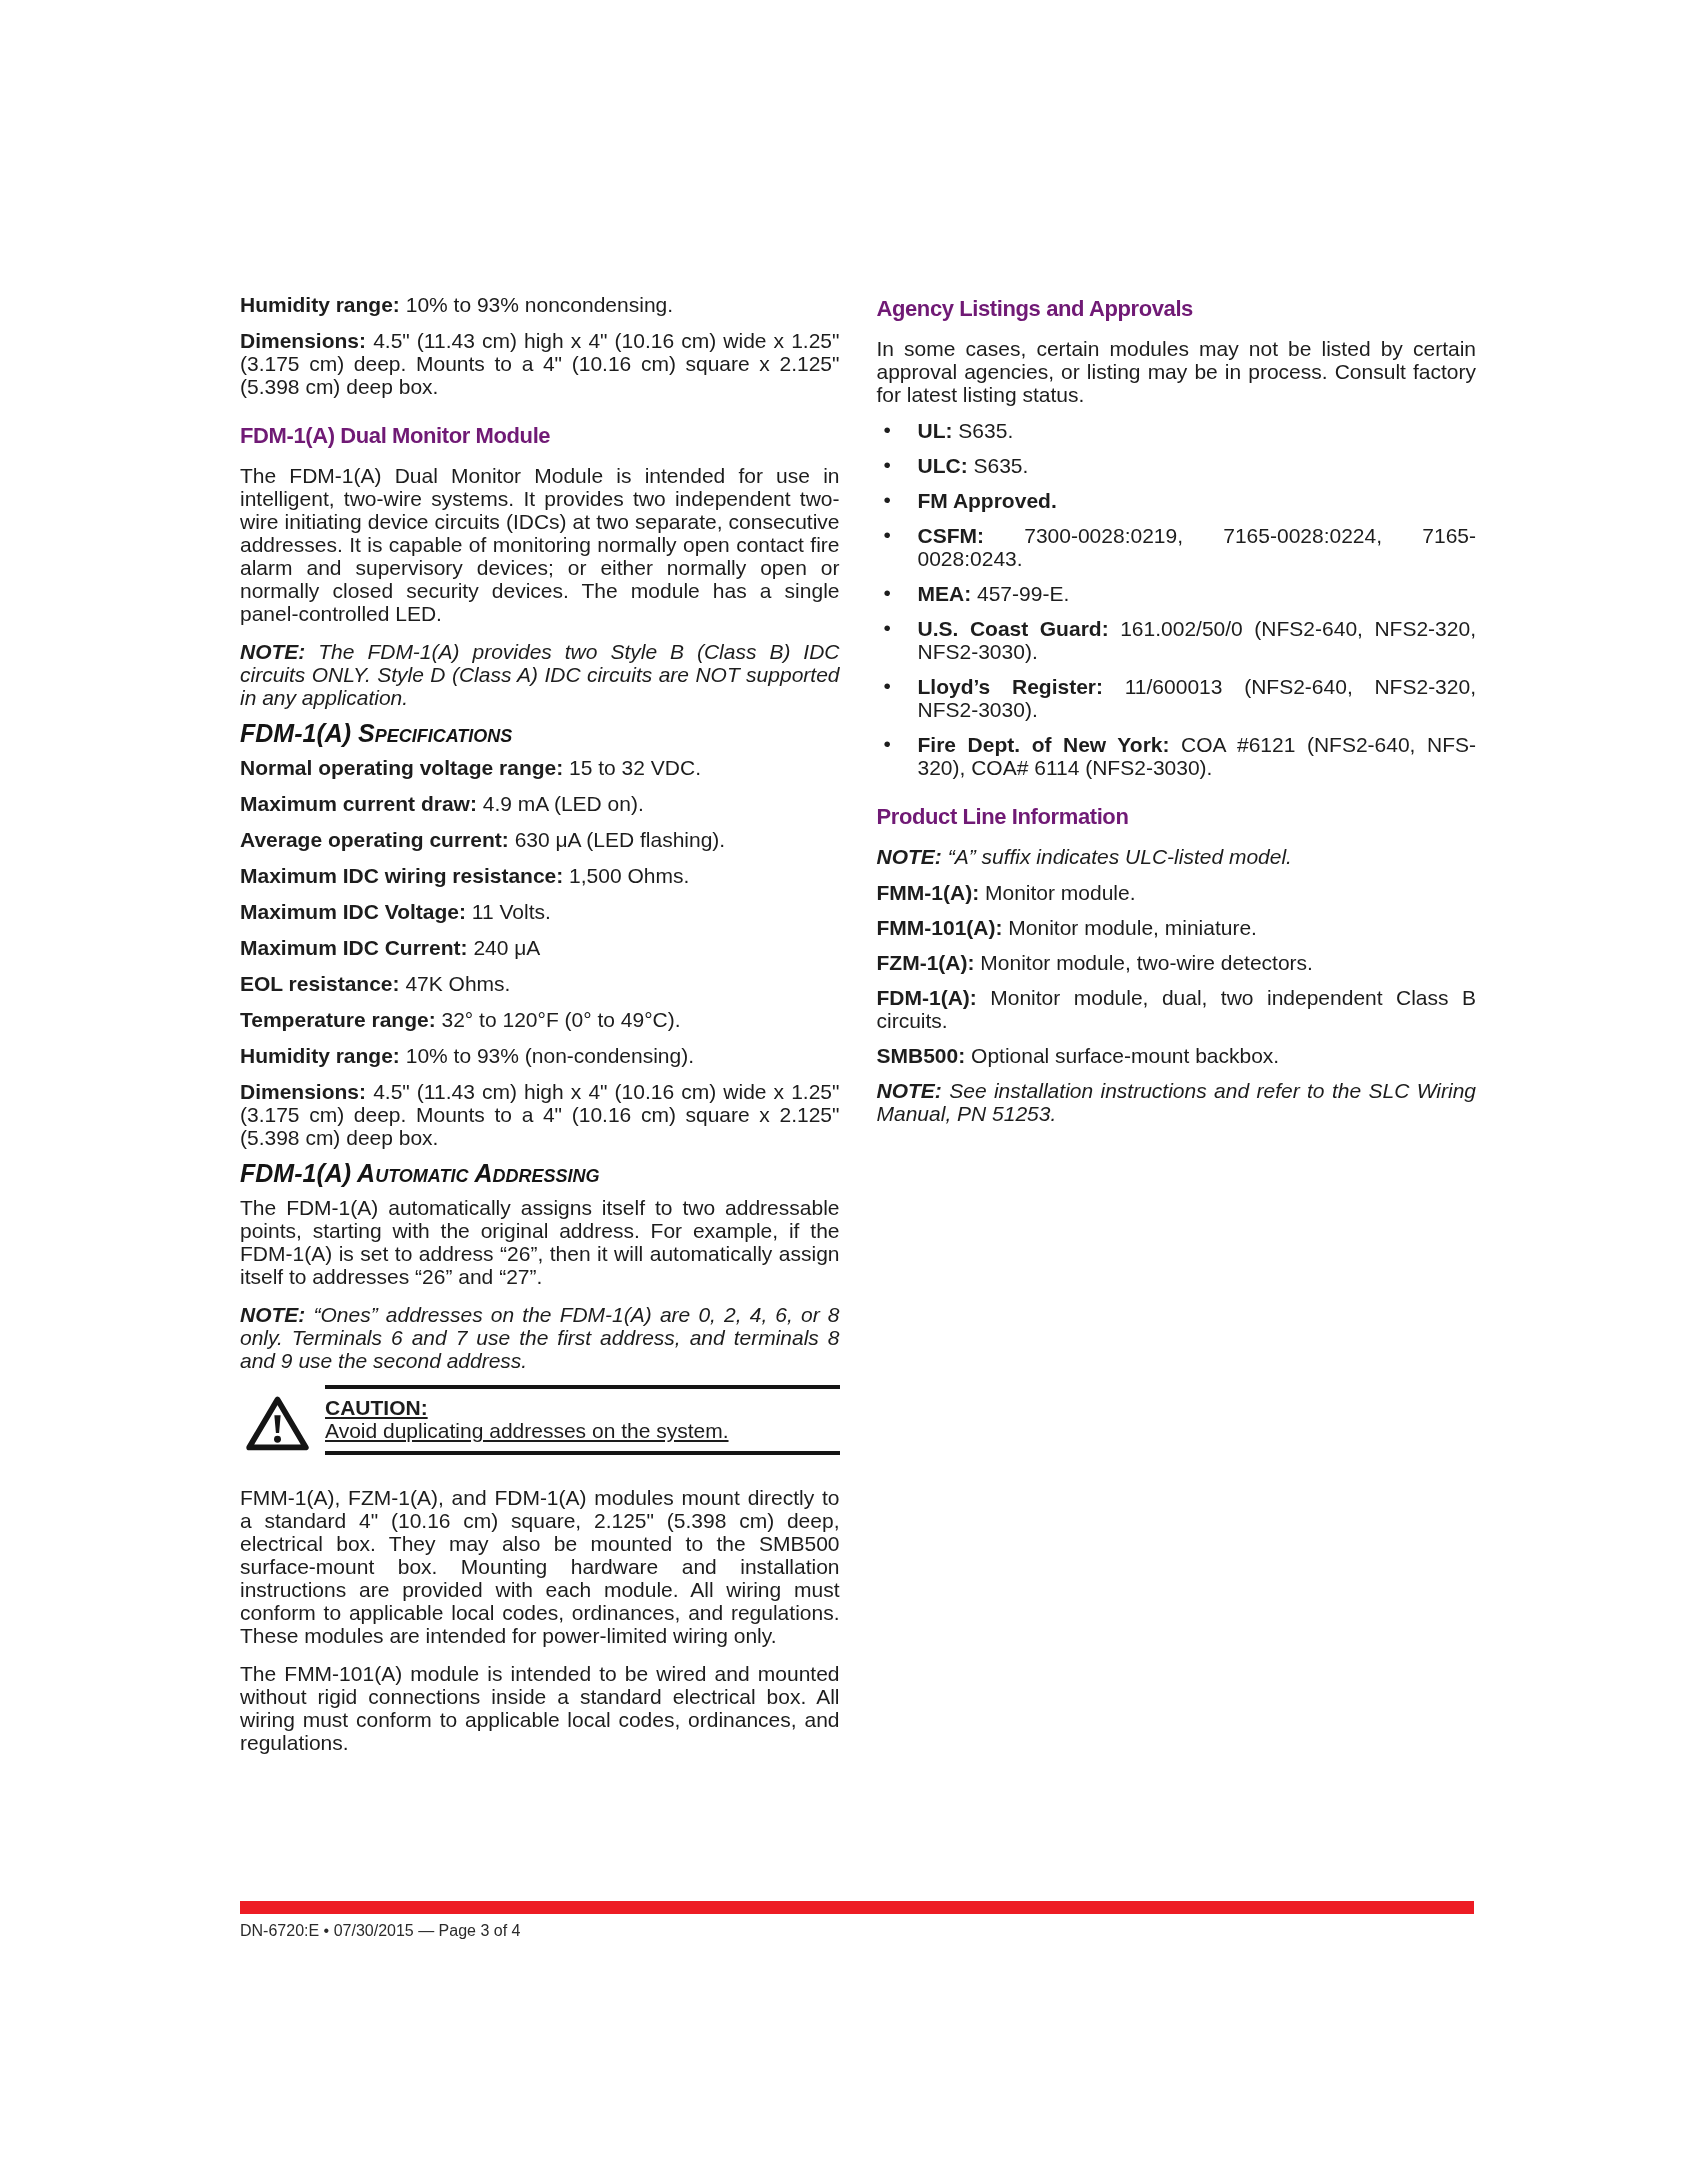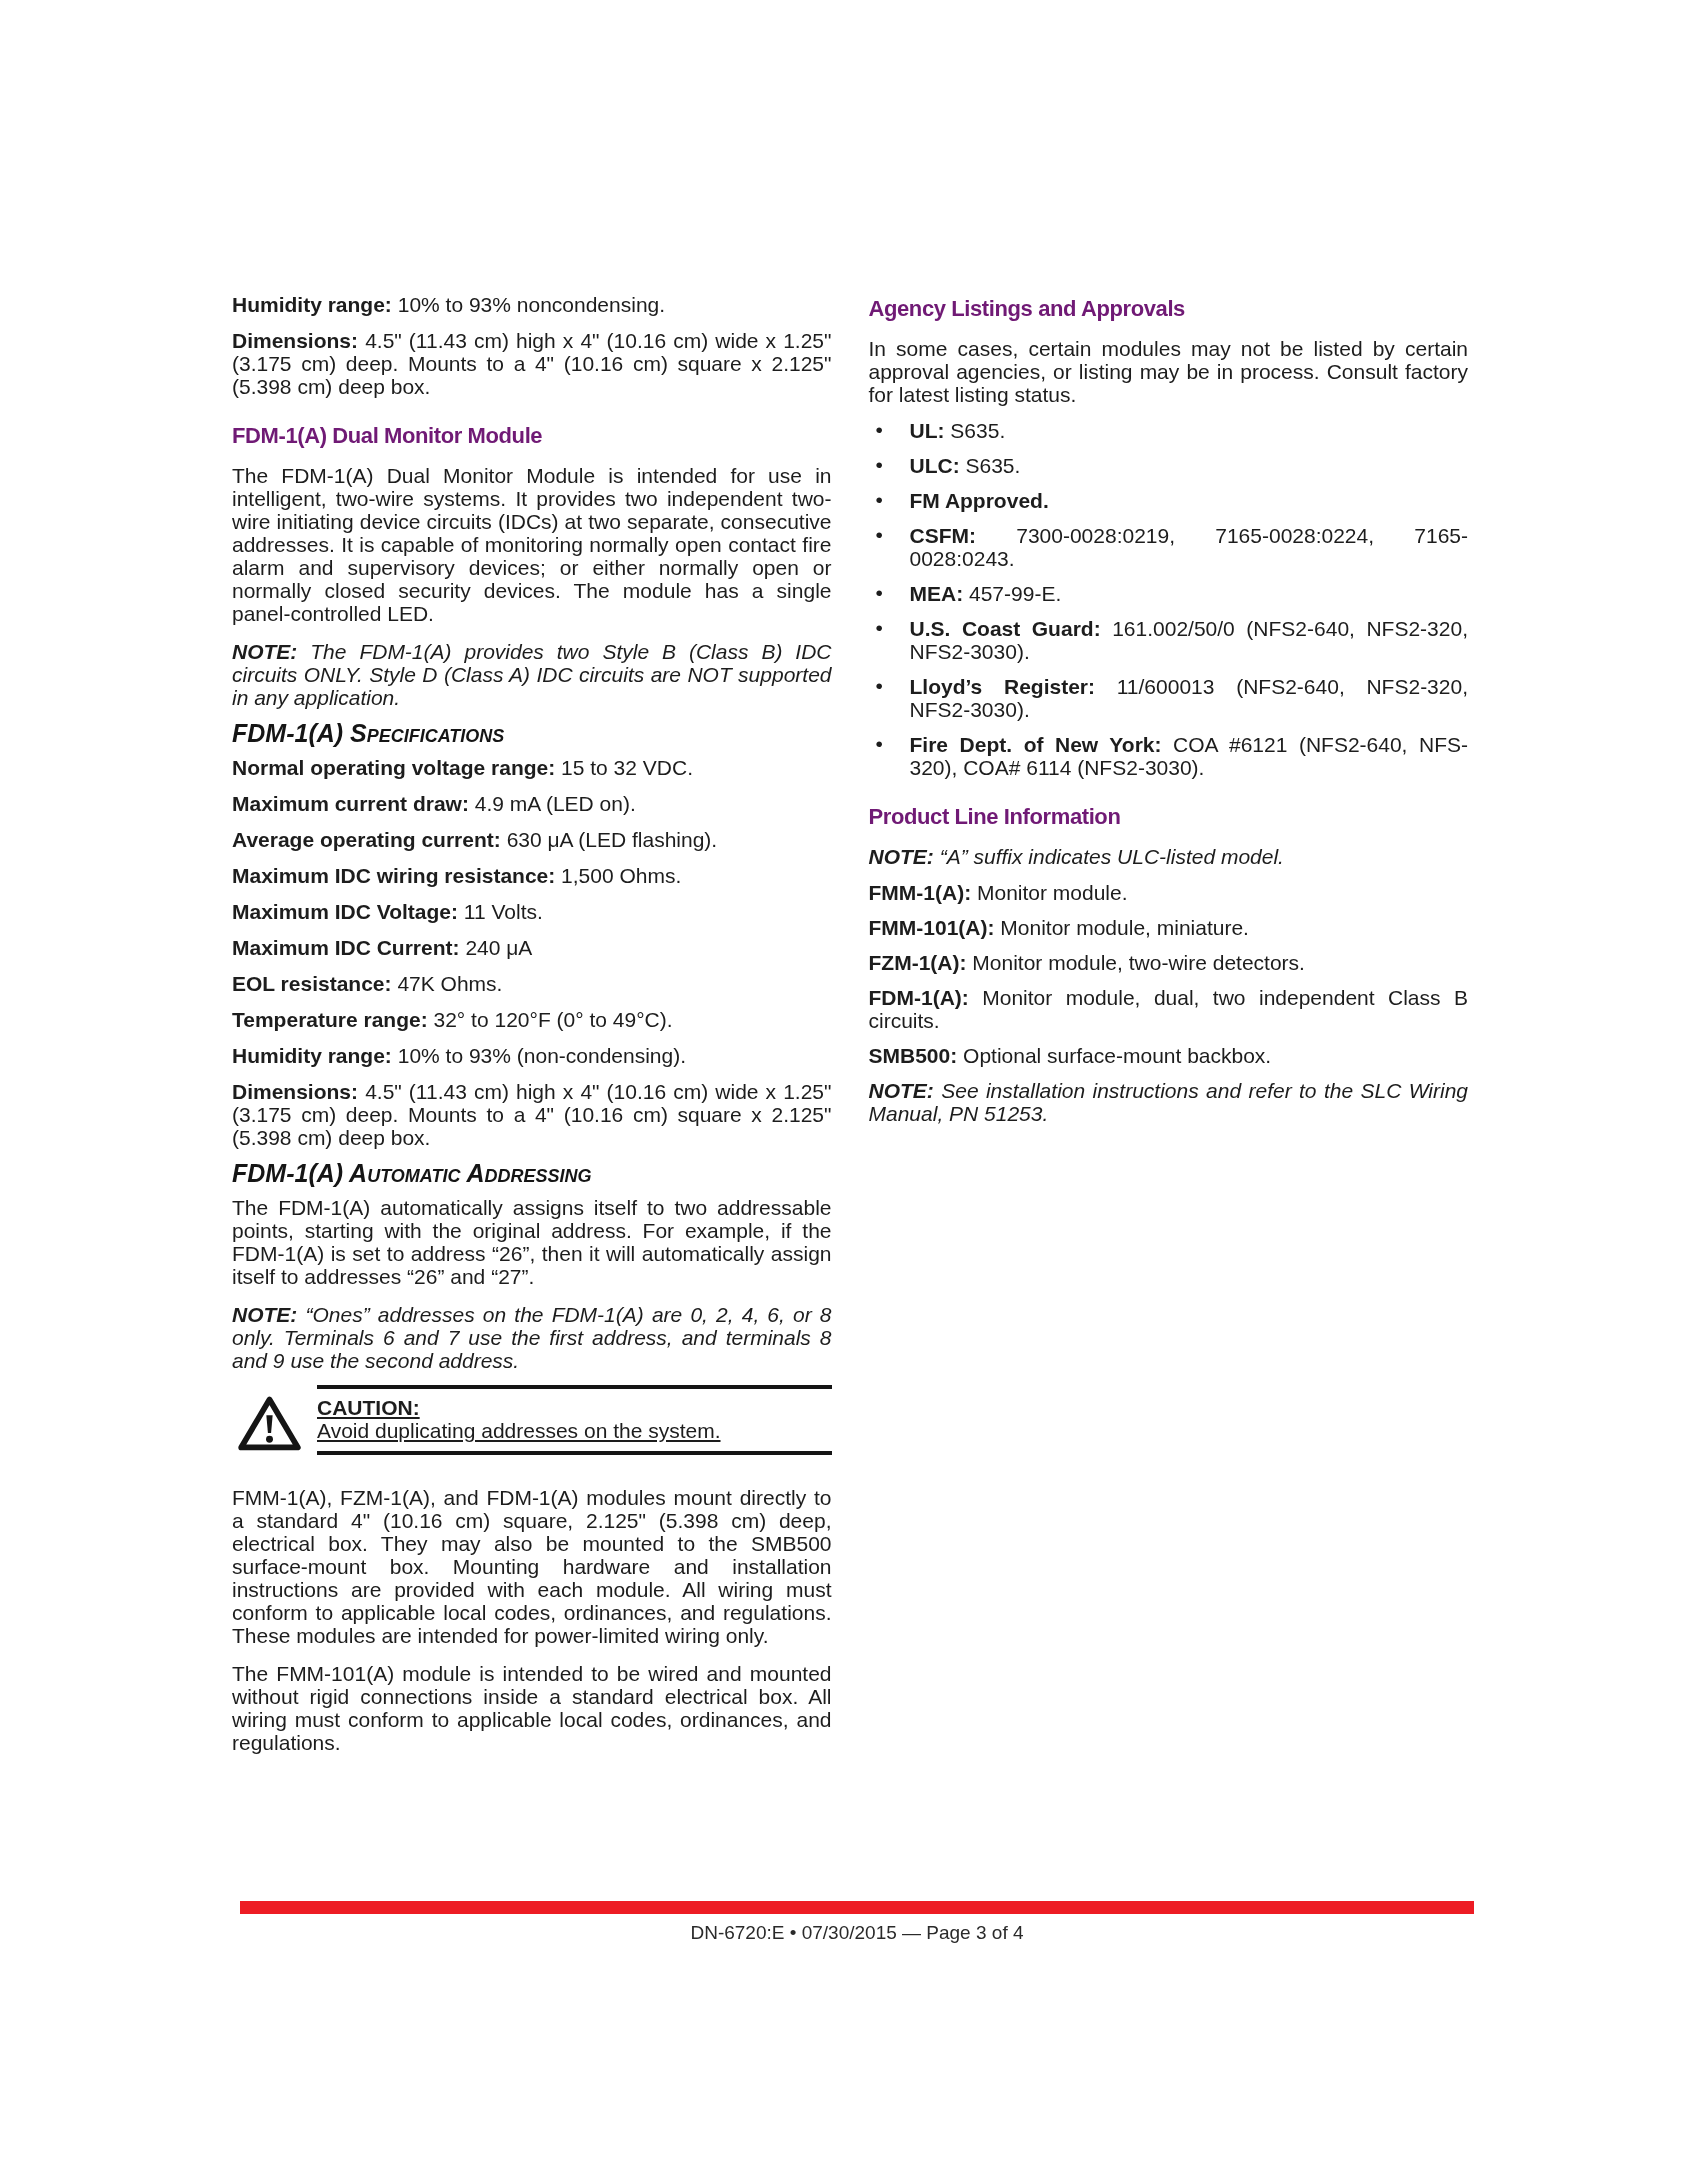--- a/index.html
+++ b/index.html
@@ -1,36 +1,36 @@
 <!DOCTYPE html>
 <html><head>
 <meta charset="utf-8">
 <style>
   html,body { margin:0; padding:0; background:#ffffff; }
   .page {
     position:relative; width:1683px; height:2178px; background:#ffffff;
     font-family:"Liberation Sans", sans-serif; color:#1d1d1d; overflow:hidden;
   }
-  .content { position:absolute; left:232px; top:293px; width:1236px; display:flex; gap:37px; }
+  .content { position:absolute; left:240px; top:293px; width:1236px; display:flex; gap:37px; }
   .col { width:600px; font-size:21px; line-height:23px; }
   .para, .spec, .note, .intro { margin:0 0 13px 0; text-align:justify; }
   .para { margin-bottom:15px; }
   .note { font-style:italic; }
   .h1 { font-size:22px; line-height:32px; font-weight:bold; letter-spacing:-0.4px; margin:22px 0 12px 0; color:#701a75; }
   .h1.first { margin-top:0; }
   .subhead { font-size:25px; font-weight:bold; font-style:italic; font-variant:small-caps; margin:8px 0 11px 0; color:#151515; }
   .caution { display:flex; align-items:flex-start; margin:10px 0 30px 0; }
   .caution .tri-wrap { flex:0 0 auto; margin:10px 16px 0 6px; }
   .caution .box { flex:1; border-top:4px solid #151515; border-bottom:4px solid #151515; padding:7px 0 9px 0;text-decoration:underline; }
   .caution .cap { font-weight:bold; }
   .bullet { position:relative; padding-left:41px; margin:0 0 12px 0; text-align:justify; }
   .bullet .dot { position:absolute; left:7px; top:-1px; }
   .item { margin:0 0 12px 0; text-align:justify; }
   .footer-bar { position:absolute; left:240px; top:1901px; width:1234px; height:13px; background:#ed1c24; }
-  .footer-text { position:absolute; left:240px; top:1922px; width:1234px; text-align:center; font-size:19px; color:#2a2a2a; }
+  .footer-text { position:absolute; left:240px; top:1922px; width:1234px; text-align:left; font-size:16px; color:#2a2a2a; }
   b { font-weight:bold; }
 </style>
 </head>
 <body>
 
 <div class="page">
 
   <div class="content">
 
     <div class="col">

